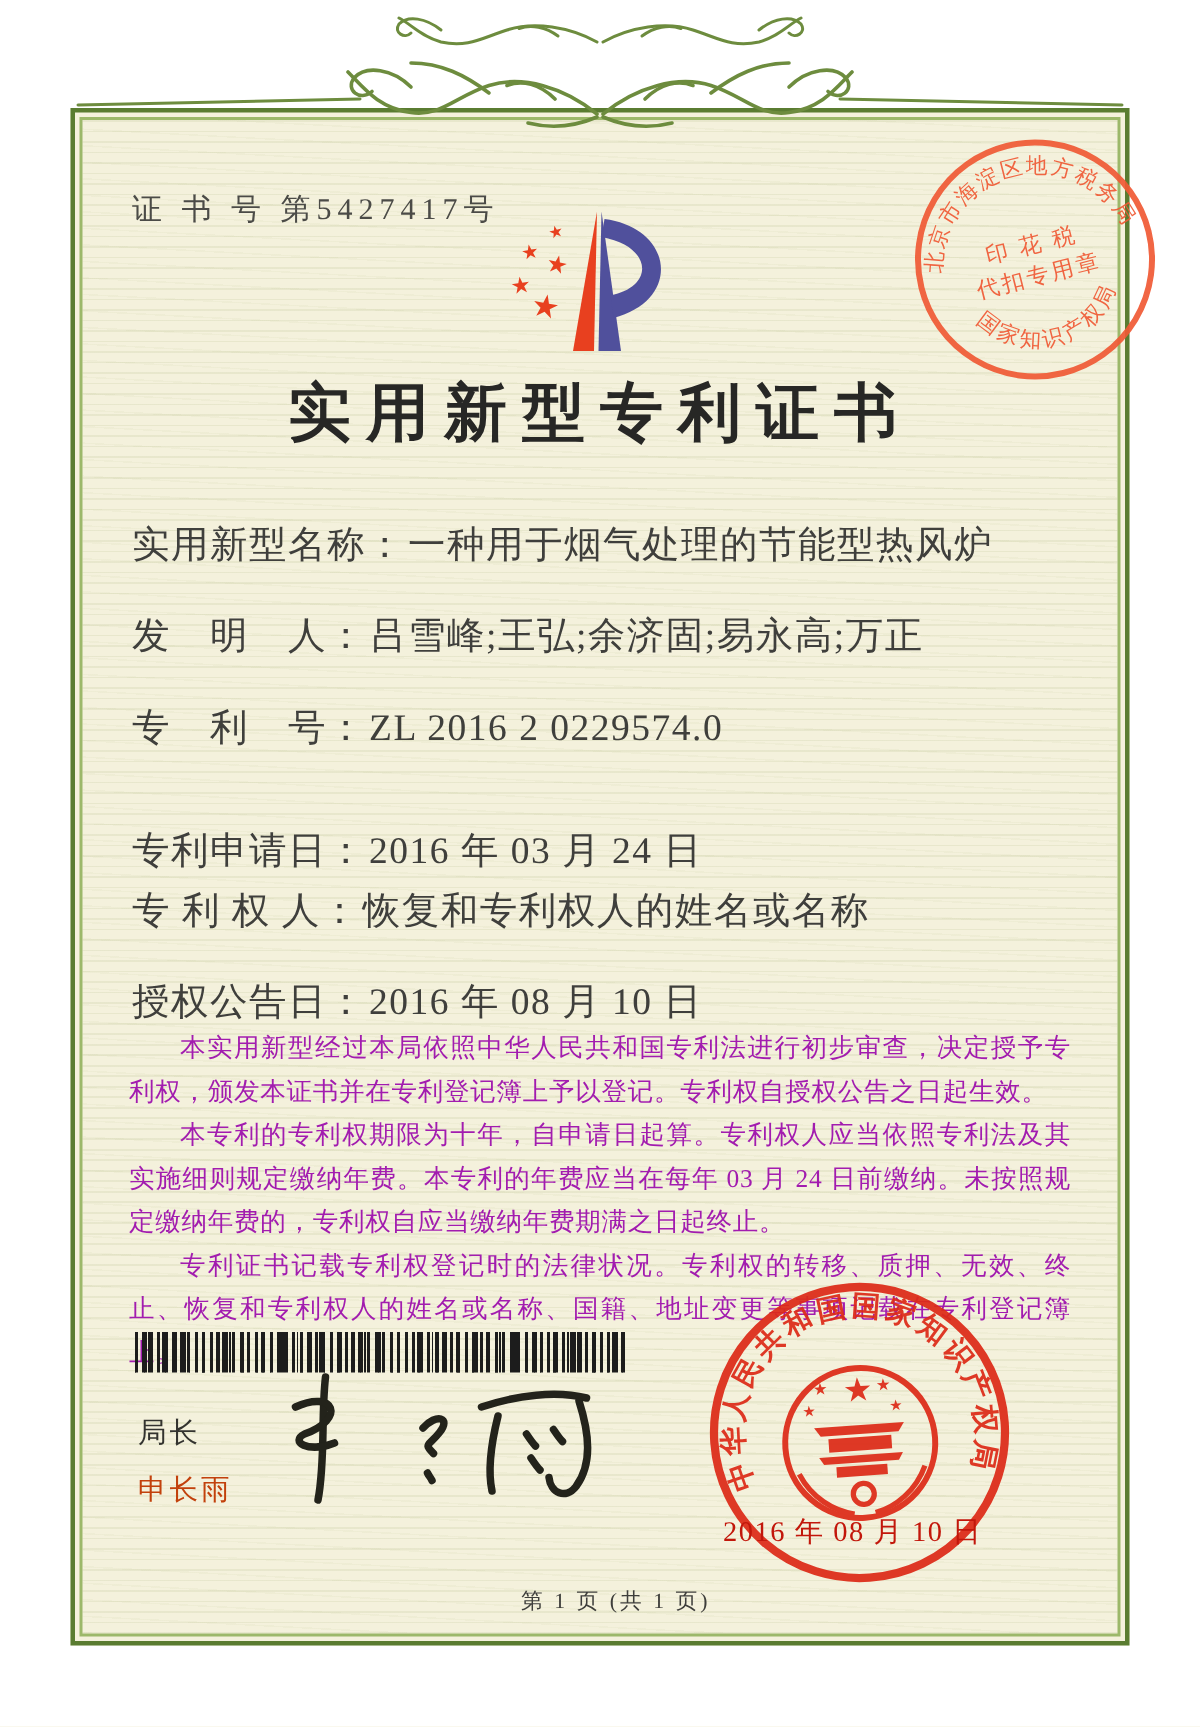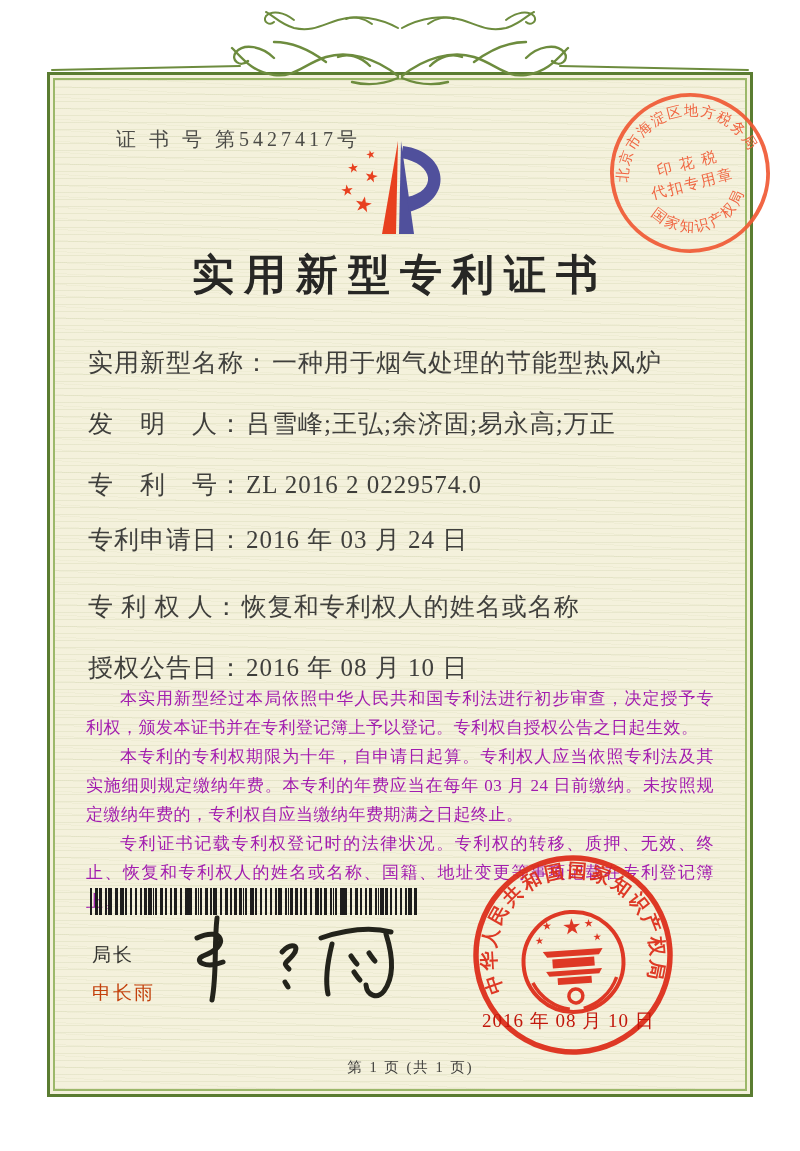--- a/index.html
+++ b/index.html
@@ -21,21 +21,21 @@
     border:2px solid #9cb86a;
   }
   .paper-texture{
     position:absolute;inset:5px;
     background:
       repeating-linear-gradient(0deg, rgba(168,178,122,0.16) 0 1px, rgba(0,0,0,0) 1px 7px),
       repeating-linear-gradient(3deg, rgba(190,198,146,0.10) 0 1px, rgba(0,0,0,0) 1px 11px);
   }
   
   .cert-number{
-    left:88px;top:126px;font-size:20px;color:#4b4b47;letter-spacing:4px;margin-left:28px;
+    left:88px;top:126px;font-size:20px;color:#4b4b47;letter-spacing:4px;
   }
   .doc-title{
     left:0;right:0;top:247px;text-align:center;
     font-size:42px;font-weight:600;color:#272725;letter-spacing:10px;
   }
   .field-row{
     left:88px;width:630px;font-size:25px;color:#3f3f3c;letter-spacing:1px;white-space:nowrap;
   }
   .field-row .val{margin-left:2px;}
   .paragraphs{
@@ -140,21 +140,21 @@
 
 <div class="abs field-row" style="top:346px">
   <span>实用新型名称：</span><span class="val">一种用于烟气处理的节能型热风炉</span>
 </div>
 <div class="abs field-row" style="top:407px">
   <span>发　明　人：</span><span class="val">吕雪峰;王弘;余济固;易永高;万正</span>
 </div>
 <div class="abs field-row" style="top:468px">
   <span>专　利　号：</span><span class="val">ZL 2016 2 0229574.0</span>
 </div>
-<div class="abs field-row" style="top:523px">
+<div class="abs field-row" style="top:550px">
   <span>专利申请日：</span><span class="val">2016 年 03 月 24 日</span>
 </div>
 <div class="abs field-row" style="top:590px">
   <span>专 利 权 人：</span><span class="val">恢复和专利权人的姓名或名称</span>
 </div>
 <div class="abs field-row" style="top:651px">
   <span>授权公告日：</span><span class="val">2016 年 08 月 10 日</span>
 </div>
 
 <div class="abs paragraphs">

